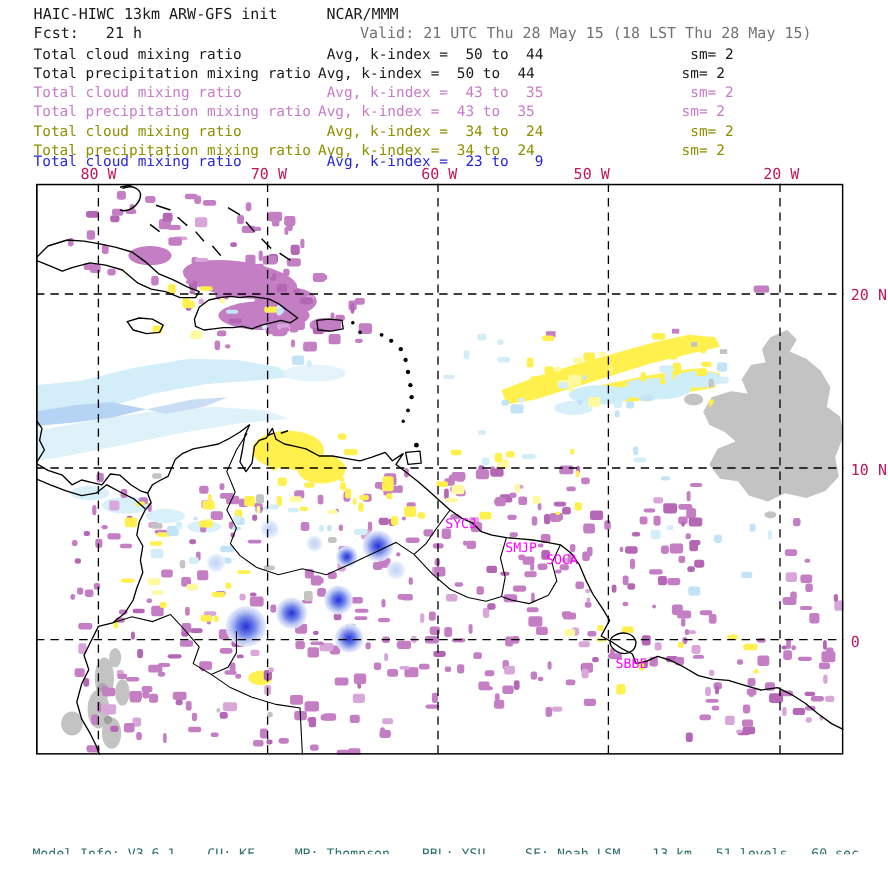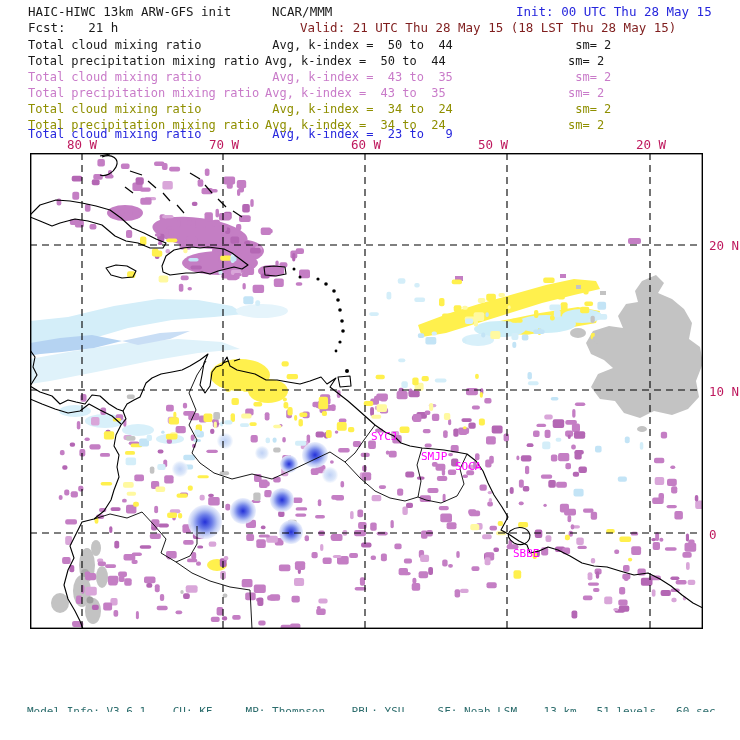--- a/index.html
+++ b/index.html
@@ -12,23 +12,22 @@
   .foot{position:absolute;white-space:pre;font-size:11px;line-height:12px;}
   svg text{font-family:"DejaVu Sans Mono","Liberation Mono",monospace;}
 </style>
 </head>
 <body>
 
 <div id="stage">
 
   <div class="t" style="left:28px;top:5px">HAIC-HIWC 13km ARW-GFS init</div>
   <div class="t" style="left:272px;top:5px">NCAR/MMM</div>
-  <div class="t" style="left:516px;top:5px;color:#2626dd">Init: 00 UTC Thu 28 May 15</div>
   <div class="t" style="left:28px;top:21px">Fcst:   21 h</div>
-  <div class="t" style="left:300px;top:21px;color:#7f1d1d">Valid: 21 UTC Thu 28 May 15 (18 LST Thu 28 May 15)</div>
+  <div class="t" style="left:300px;top:21px;color:#737373">Valid: 21 UTC Thu 28 May 15 (18 LST Thu 28 May 15)</div>
 
   <div class="hrow" style="top: 38px; color: rgb(26, 26, 26);">
     <span style="left:28px">Total cloud mixing ratio</span>
     <span style="left:265px"> Avg, k-index =  50 to  44</span>
     <span style="left:568px"> sm= 2</span>
   </div>
   <div class="hrow" style="top: 54px; color: rgb(26, 26, 26);">
     <span style="left:28px">Total precipitation mixing ratio</span>
     <span style="left:265px">Avg, k-index =  50 to  44</span>
     <span style="left:568px">sm= 2</span>

